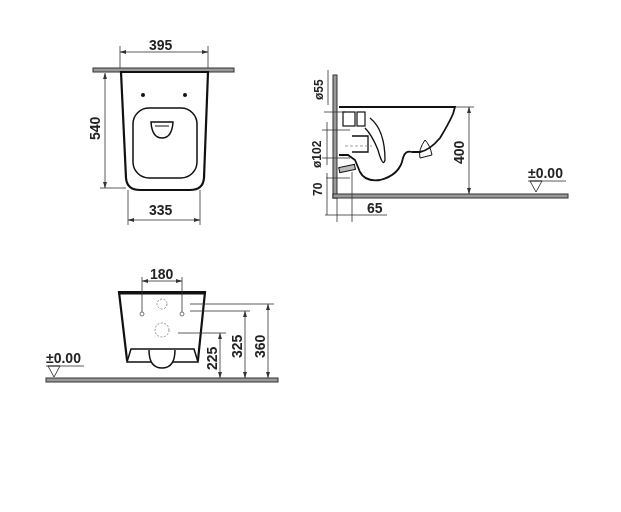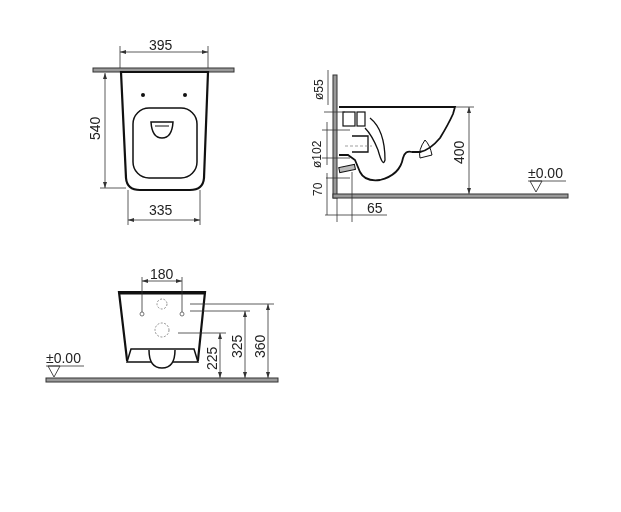--- a/index.html
+++ b/index.html
@@ -1,17 +1,17 @@
 <!DOCTYPE html>
 <html><head>
   <meta charset="utf-8">
   <style>
     html, body { margin: 0; padding: 0; background: #ffffff; }
     body { width: 621px; height: 512px; overflow: hidden; }
-    #canvas { position: absolute; left: 0; top: 0; width: 621px; height: 500px; }
+    #canvas { position: absolute; left: 0; top: 0; width: 621px; height: 500px; font-weight: bold; }
     svg text { font-family: "Liberation Sans", "DejaVu Sans", sans-serif; fill: #222; }
     .dim { font-size: 14px; }
     .outline { fill: #fff; stroke: #111; stroke-width: 2.2; }
     .thin { fill: none; stroke: #333; stroke-width: 0.8; }
     .wall { fill: #9a9a9a; stroke: #333; stroke-width: 1; }
     .dash { fill: none; stroke: #777; stroke-width: 0.7; stroke-dasharray: 3 2; }
   </style>
 </head>
 <body>
 

